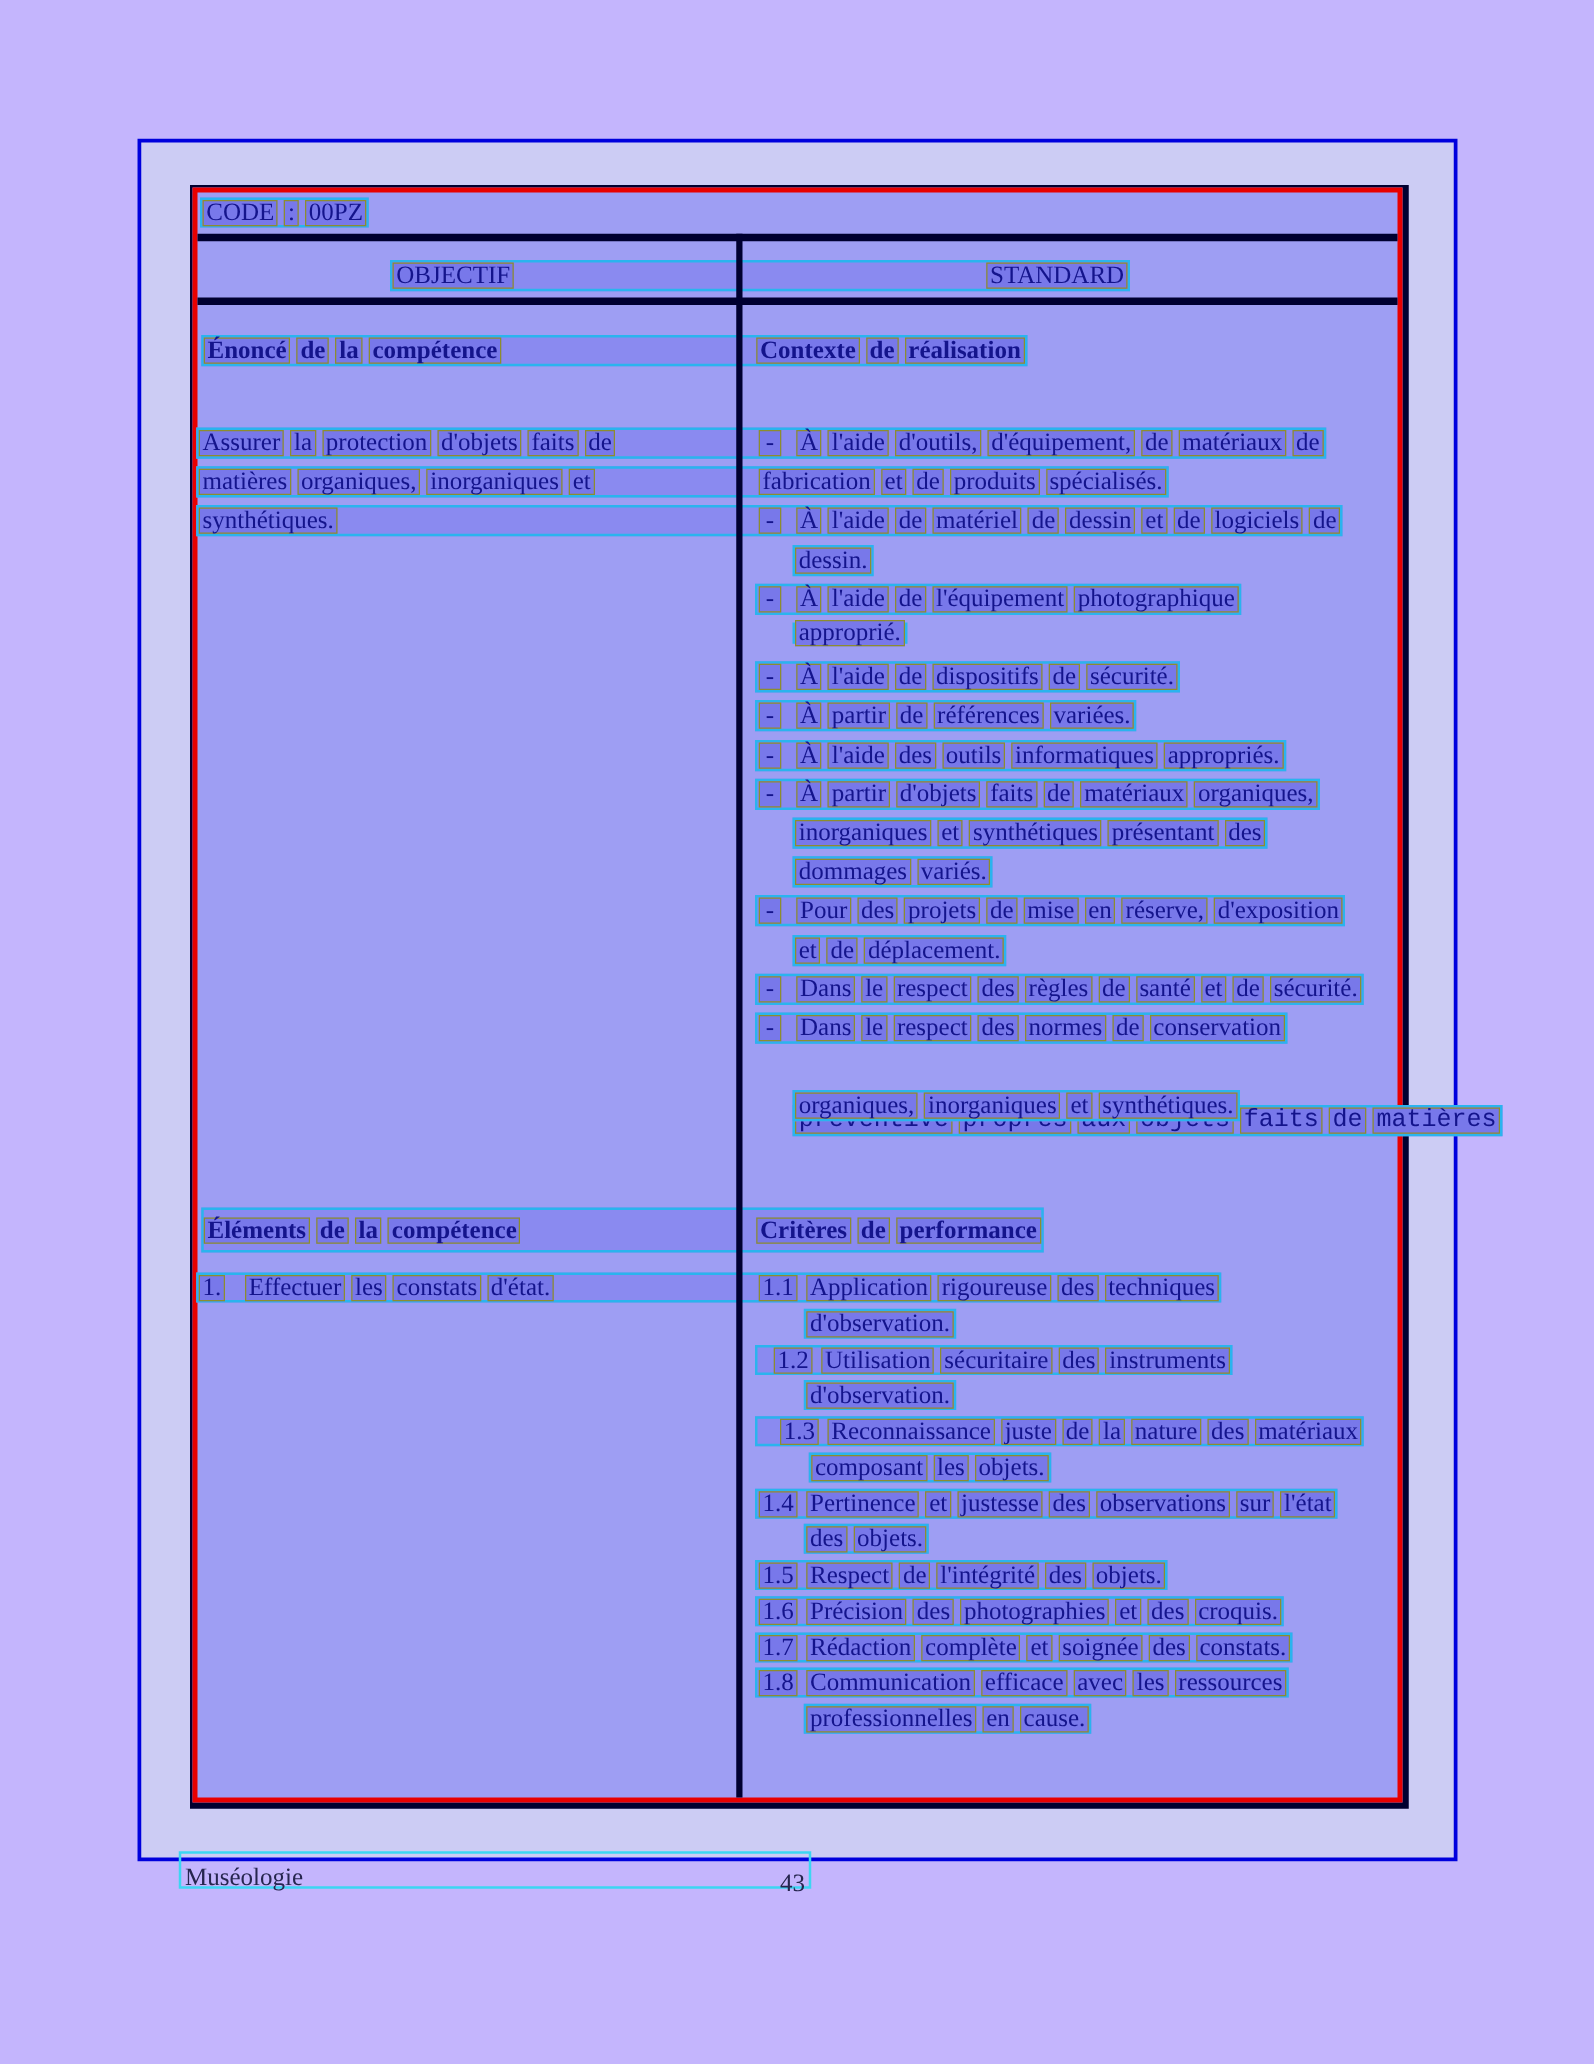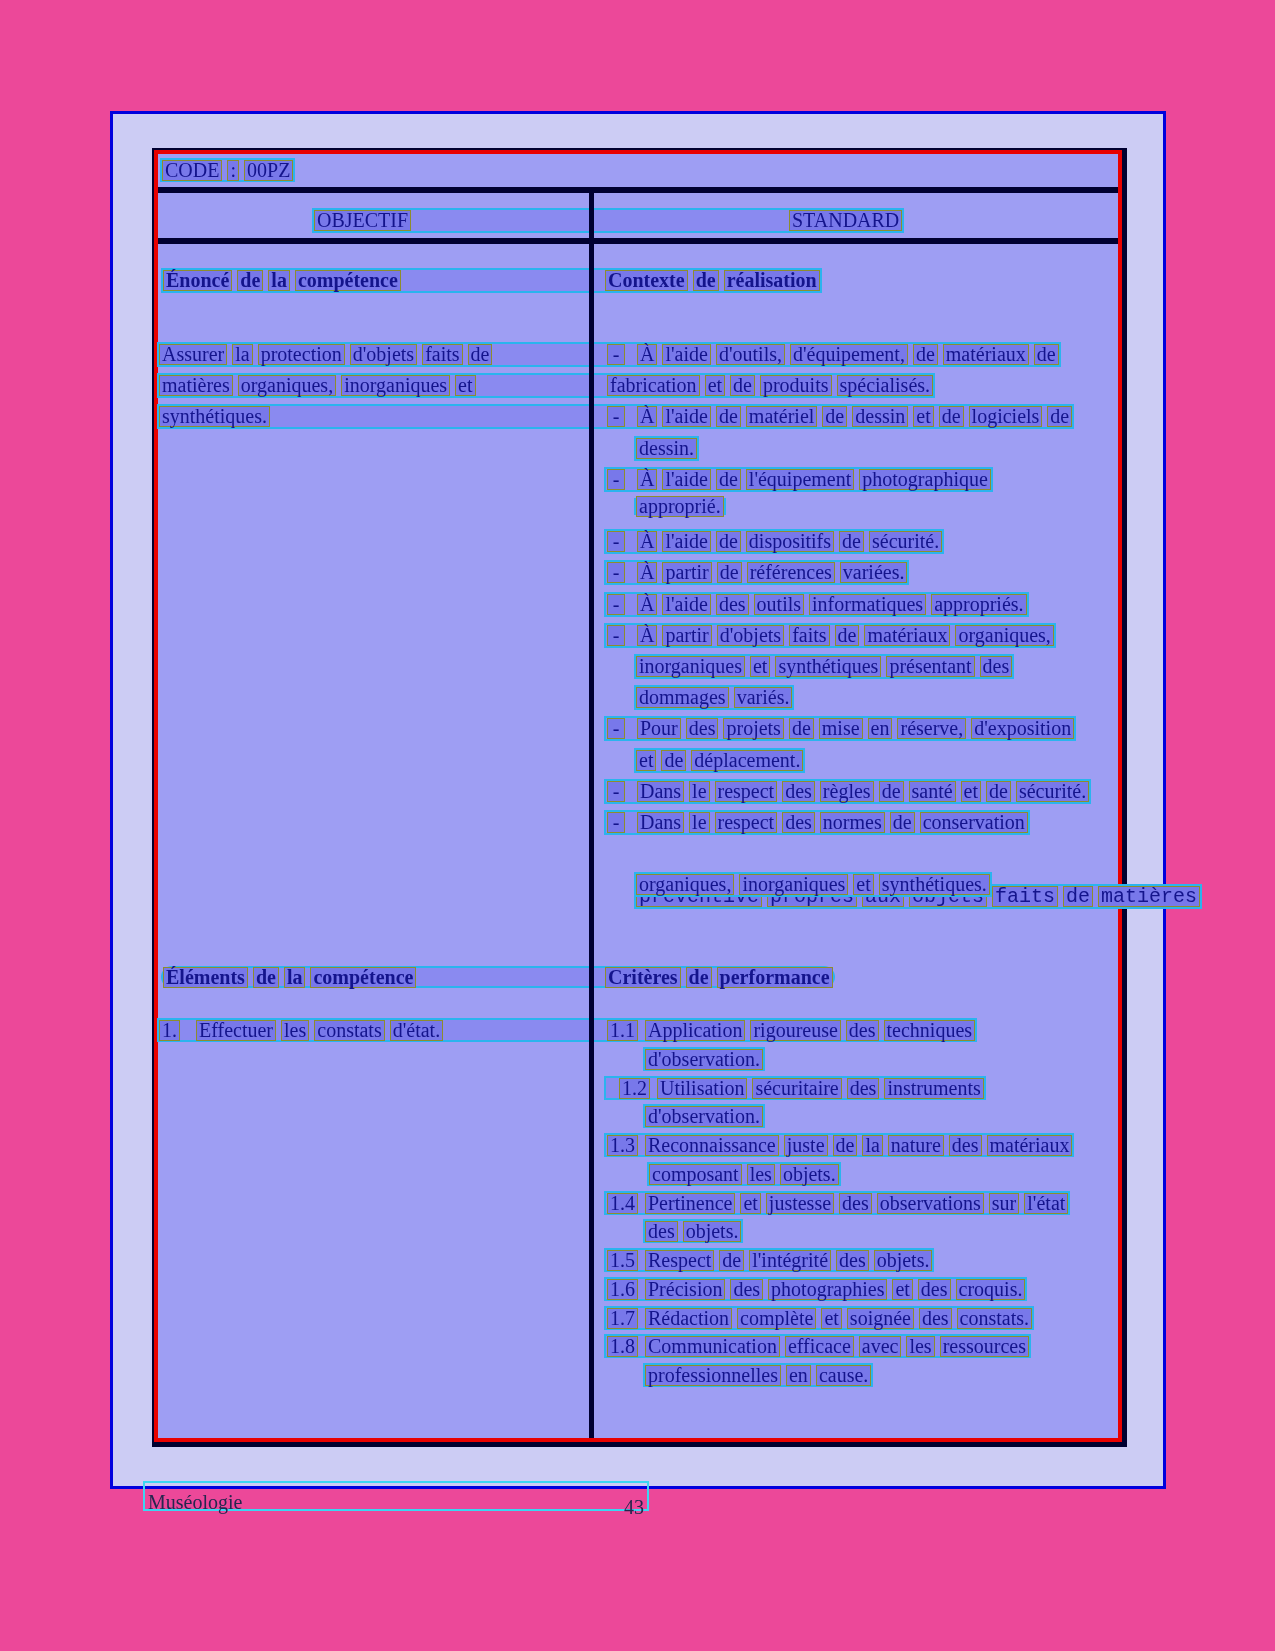--- a/index.html
+++ b/index.html
@@ -11,21 +11,21 @@
     --text-navy:#14148c;
     --cyan:#2ab4ee;
     --line-fill:#8a8af0;
     --word-fill:#7878ea;
     --olive:#8d8d2e;
     --footer-text:#26264f;
     --footer-cyan:#3cd6f2;
   }
   html,body{margin:0;padding:0;background:#ffffff;}
   #page{
-    position:relative;width:1275px;height:1651px;background:#ec4899;
+    position:relative;width:1275px;height:1651px;background:#c4b5fd;
     font-family:"Liberation Serif","DejaVu Serif",serif;overflow:hidden;
   }
   .pagebox{
     position:absolute;left:110px;top:111px;width:1056px;height:1378px;
     background:var(--page-fill);border:3px solid var(--page-border-blue);
     box-sizing:border-box;
   }
   .tablewrap{
     position:absolute;left:152px;top:148px;width:975px;height:1299px;
     background:var(--navy);
@@ -292,21 +292,21 @@
         </span>
       </div>
       <div class="row" style="left: 634px; top: 872px; height: 25px;">
         <span class="seg">
           <span class="word">organiques,</span>
           <span class="word">inorganiques</span>
           <span class="word">et</span>
           <span class="word">synthétiques.</span>
         </span>
       </div>
-      <div class="row" style="left: 161px; top: 966px; height: 22px; border-radius: 11px;">
+      <div class="row" style="left: 161px; top: 966px; height: 36px;">
         <span class="seg" style="width: 429px;">
           <span class="word b">Éléments</span>
           <span class="word b">de</span>
           <span class="word b">la</span>
           <span class="word b">compétence</span>
         </span>
         <span class="seg" style="padding-left: 13px;">
           <span class="word b">Critères</span>
           <span class="word b">de</span>
           <span class="word b">performance</span>
@@ -341,21 +341,21 @@
           <span class="word">des</span>
           <span class="word">instruments</span>
         </span>
       </div>
       <div class="row" style="left: 643px; top: 1104px; height: 24px;">
         <span class="seg">
           <span class="word">d'observation.</span>
         </span>
       </div>
       <div class="row" style="left: 604px; top: 1133px; height: 24px;">
-        <span class="seg" style="padding-left: 1px;">
+        <span class="seg" style="padding-left: 18px;">
           <span class="word num">1.3</span>
           <span class="word">Reconnaissance</span>
           <span class="word">juste</span>
           <span class="word">de</span>
           <span class="word">la</span>
           <span class="word">nature</span>
           <span class="word">des</span>
           <span class="word">matériaux</span>
         </span>
       </div>

